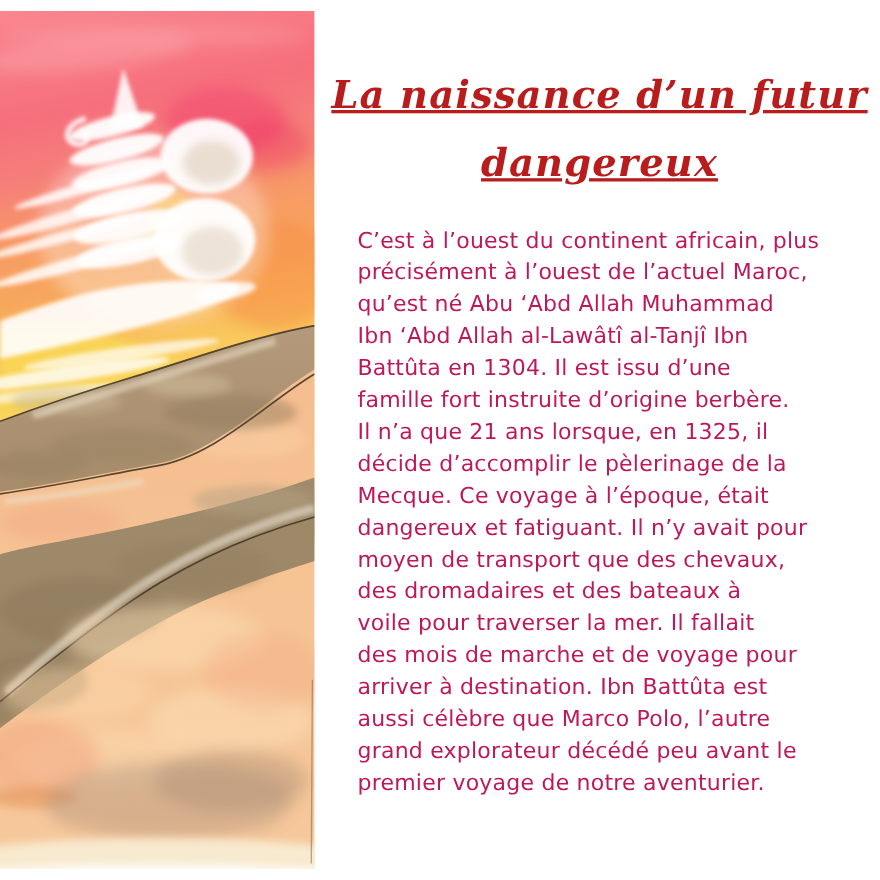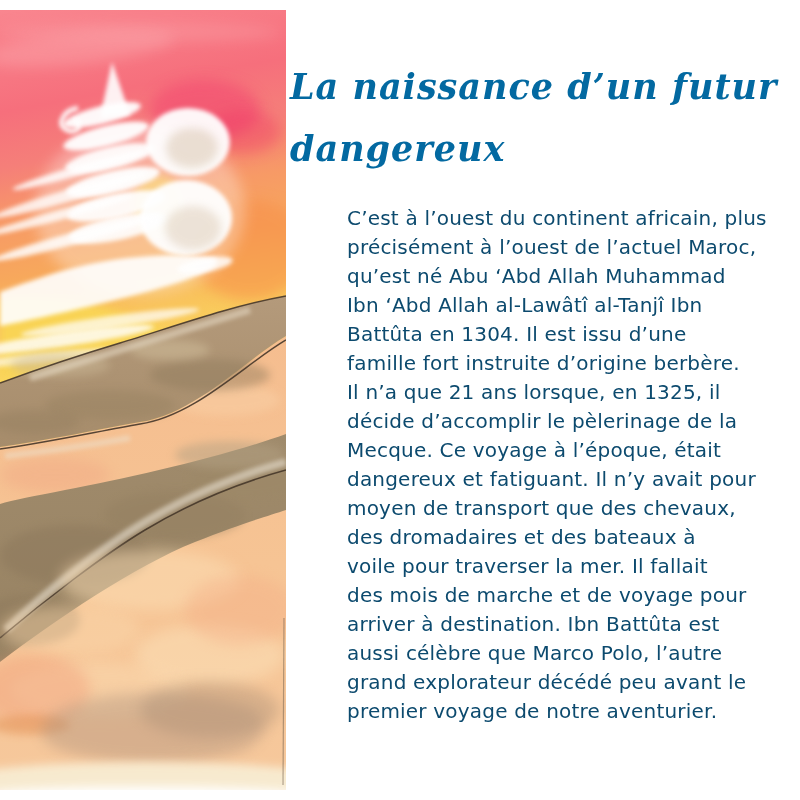--- a/index.html
+++ b/index.html
@@ -21,37 +21,39 @@
   .illustration svg { display: block; width: 286px; height: 780px; }
   .content {
     position: absolute;
     left: 290px;
     top: 0;
     width: 510px;
     height: 800px;
   }
   .title {
     margin: 56px 0 0 0;
+    text-align: center;
     font-family: "DejaVu Serif", serif;
     font-style: italic;
     font-weight: 700;
     font-size: 35px;
     line-height: 62px;
     letter-spacing: 1px;
-    color: #0369a1;
+    color: #b91c1c;
+    text-decoration: underline;
   }
   .title .t-line { display: block; }
   .body-text {
     position: absolute;
-    left: 57px;
+    left: 35px;
     top: 204px;
     font-size: 20px;
     line-height: 29px;
     letter-spacing: 0.2px;
-    color: #0c4a6e;
+    color: #be185d;
     white-space: pre;
   }
 </style>
 </head>
 <body>
 
 <div class="page">
 
   <div class="illustration">
     <svg viewBox="0 0 286 780" xmlns="http://www.w3.org/2000/svg">

